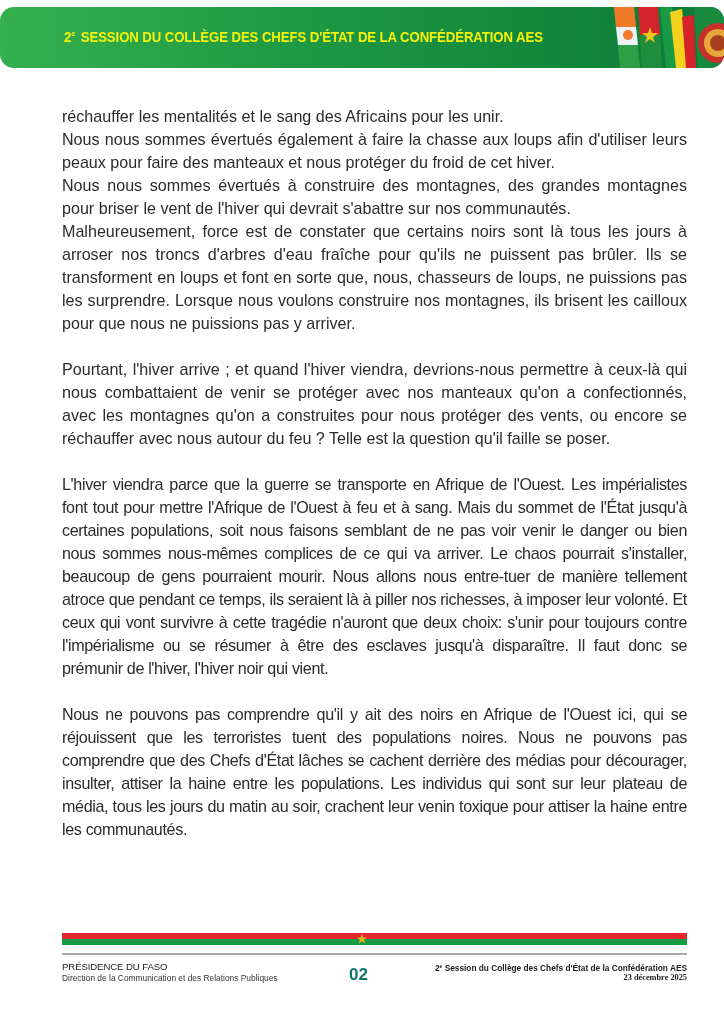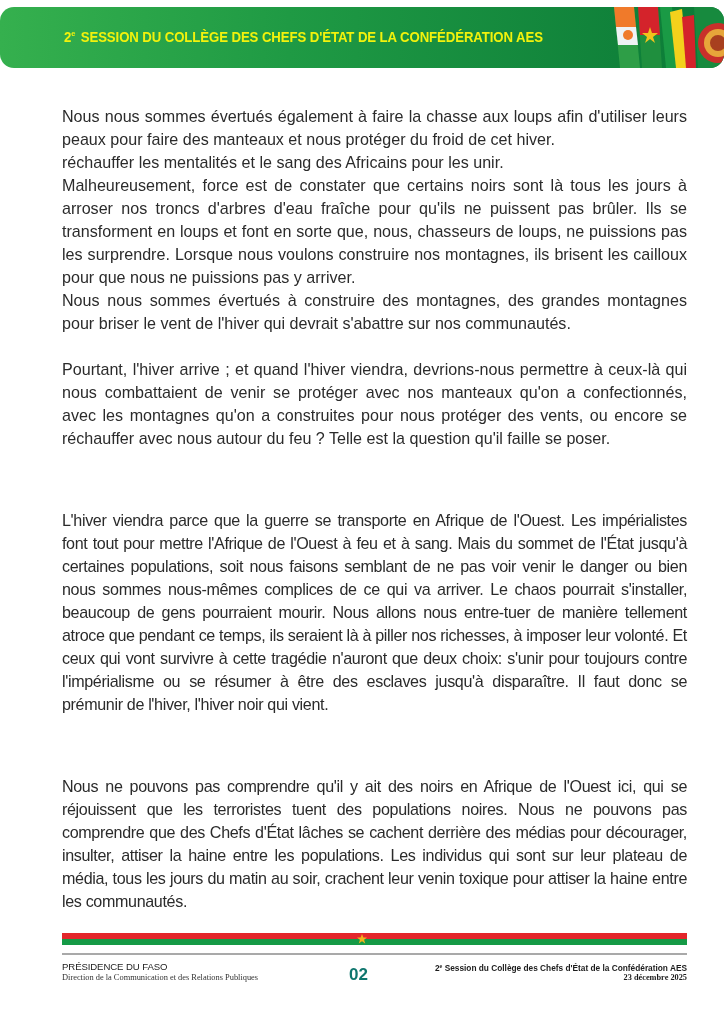--- a/index.html
+++ b/index.html
@@ -20,31 +20,31 @@
     .header-title sup { font-size: 8px; vertical-align: 6px; margin-right: 2px; }
     .flags { position: absolute; right: 0; top: 0; width: 124px; height: 61px; }
 
     .content {
       position: absolute; left: 62px; top: 105px; width: 625px;
       font-size: 16.1px; line-height: 23px; text-align: justify;
       color: #2b2b2b;
     }
     .content p { margin: 0; }
     .content .gap { height: 23px; }
-    .content p.tight { letter-spacing: -0.35px; margin-top: 36px; }
+    .content p.tight { letter-spacing: -0.35px; }
 
     .footer-band { position: absolute; left: 62px; top: 933px; width: 625px; height: 12px; }
     .band-red { position: absolute; left: 0; top: 0; width: 100%; height: 6px; background: #e3262b; }
     .band-green { position: absolute; left: 0; top: 6px; width: 100%; height: 6px; background: #159a46; }
     .band-star { position: absolute; left: 294px; top: 0px; width: 12px; height: 12px; }
     .footer-rule { position: absolute; left: 62px; top: 953px; width: 625px; height: 2px; background: #a9a9a9; }
 
     .footer-left { position: absolute; left: 62px; top: 961px; }
     .footer-org { font-weight: normal; font-size: 9.6px; color: #1c1c1c; letter-spacing: -0.1px; }
-    .footer-dept { font-size: 8.4px; color: #333; margin-top: 1px; white-space: nowrap; font-family: Liberation Serif, serif; }
+    .footer-dept { font-size: 8.4px; color: #333; margin-top: 1px; white-space: nowrap; }
     .page-number { position: absolute; left: 349px; top: 965px; font-weight: bold; font-size: 17px; color: #0f766e; }
     .footer-right { position: absolute; right: 37px; top: 963px; text-align: right; }
     .footer-event { font-weight: bold; font-size: 8.3px; color: #1c1c1c; white-space: nowrap; }
     .footer-event sup { font-size: 5px; vertical-align: 3px; }
     .footer-date { font-weight: bold; font-size: 8.3px; color: #1c1c1c; font-family: Liberation Serif, serif; }
   </style>
 </head>
 <body>
 
 <div class="header">
@@ -73,24 +73,24 @@
     <g>
       <path d="M94 0 L124 0 L124 61 L98 61 Z" fill="#178a3e"></path>
       <circle cx="118" cy="36" r="20" fill="#c8302b"></circle>
       <circle cx="118" cy="36" r="14" fill="#e7a63a"></circle>
       <circle cx="118" cy="36" r="8" fill="#a8401f"></circle>
     </g>
   </svg>
 </div>
 
 <div class="content">
+  <p>réchauffer les mentalités et le sang des Africains pour les unir.</p>
   <p>Nous nous sommes évertués également à faire la chasse aux loups afin d'utiliser leurs peaux pour faire des manteaux et nous protéger du froid de cet hiver.</p>
-  <p>réchauffer les mentalités et le sang des Africains pour les unir.</p>
+  <p>Nous nous sommes évertués à construire des montagnes, des grandes montagnes pour briser le vent de l'hiver qui devrait s'abattre sur nos communautés.</p>
   <p>Malheureusement, force est de constater que certains noirs sont là tous les jours à arroser nos troncs d'arbres d'eau fraîche pour qu'ils ne puissent pas brûler. Ils se transforment en loups et font en sorte que, nous, chasseurs de loups, ne puissions pas les surprendre. Lorsque nous voulons construire nos montagnes, ils brisent les cailloux pour que nous ne puissions pas y arriver.</p>
-  <p>Nous nous sommes évertués à construire des montagnes, des grandes montagnes pour briser le vent de l'hiver qui devrait s'abattre sur nos communautés.</p>
   <div class="gap"></div>
   <p>Pourtant, l'hiver arrive ; et quand l'hiver viendra, devrions-nous permettre à ceux-là qui nous combattaient de venir se protéger avec nos manteaux qu'on a confectionnés, avec les montagnes qu'on a construites pour nous protéger des vents, ou encore se réchauffer avec nous autour du feu ? Telle est la question qu'il faille se poser.</p>
   <div class="gap"></div>
   <p class="tight">L'hiver viendra parce que la guerre se transporte en Afrique de l'Ouest. Les impérialistes font tout pour mettre l'Afrique de l'Ouest à feu et à sang. Mais du sommet de l'État jusqu'à certaines populations, soit nous faisons semblant de ne pas voir venir le danger ou bien nous sommes nous-mêmes complices de ce qui va arriver. Le chaos pourrait s'installer, beaucoup de gens pourraient mourir. Nous allons nous entre-tuer de manière tellement atroce que pendant ce temps, ils seraient là à piller nos richesses, à imposer leur volonté.  Et ceux qui vont survivre à cette tragédie n'auront que deux choix: s'unir pour toujours contre l'impérialisme ou se résumer à être des esclaves jusqu'à disparaître. Il faut donc se prémunir de l'hiver, l'hiver noir qui vient.</p>
   <div class="gap"></div>
   <p class="tight">Nous ne pouvons pas comprendre qu'il y ait des noirs en Afrique de l'Ouest ici, qui se réjouissent que les terroristes tuent des populations noires. Nous ne pouvons pas comprendre que des Chefs d'État lâches se cachent derrière des médias pour décourager, insulter, attiser la haine entre les populations. Les individus qui sont sur leur plateau de média, tous les jours du matin au soir, crachent leur venin toxique pour attiser la haine entre les communautés.</p>
 </div>
 
 <div class="footer-band">
   <div class="band-red"></div>

